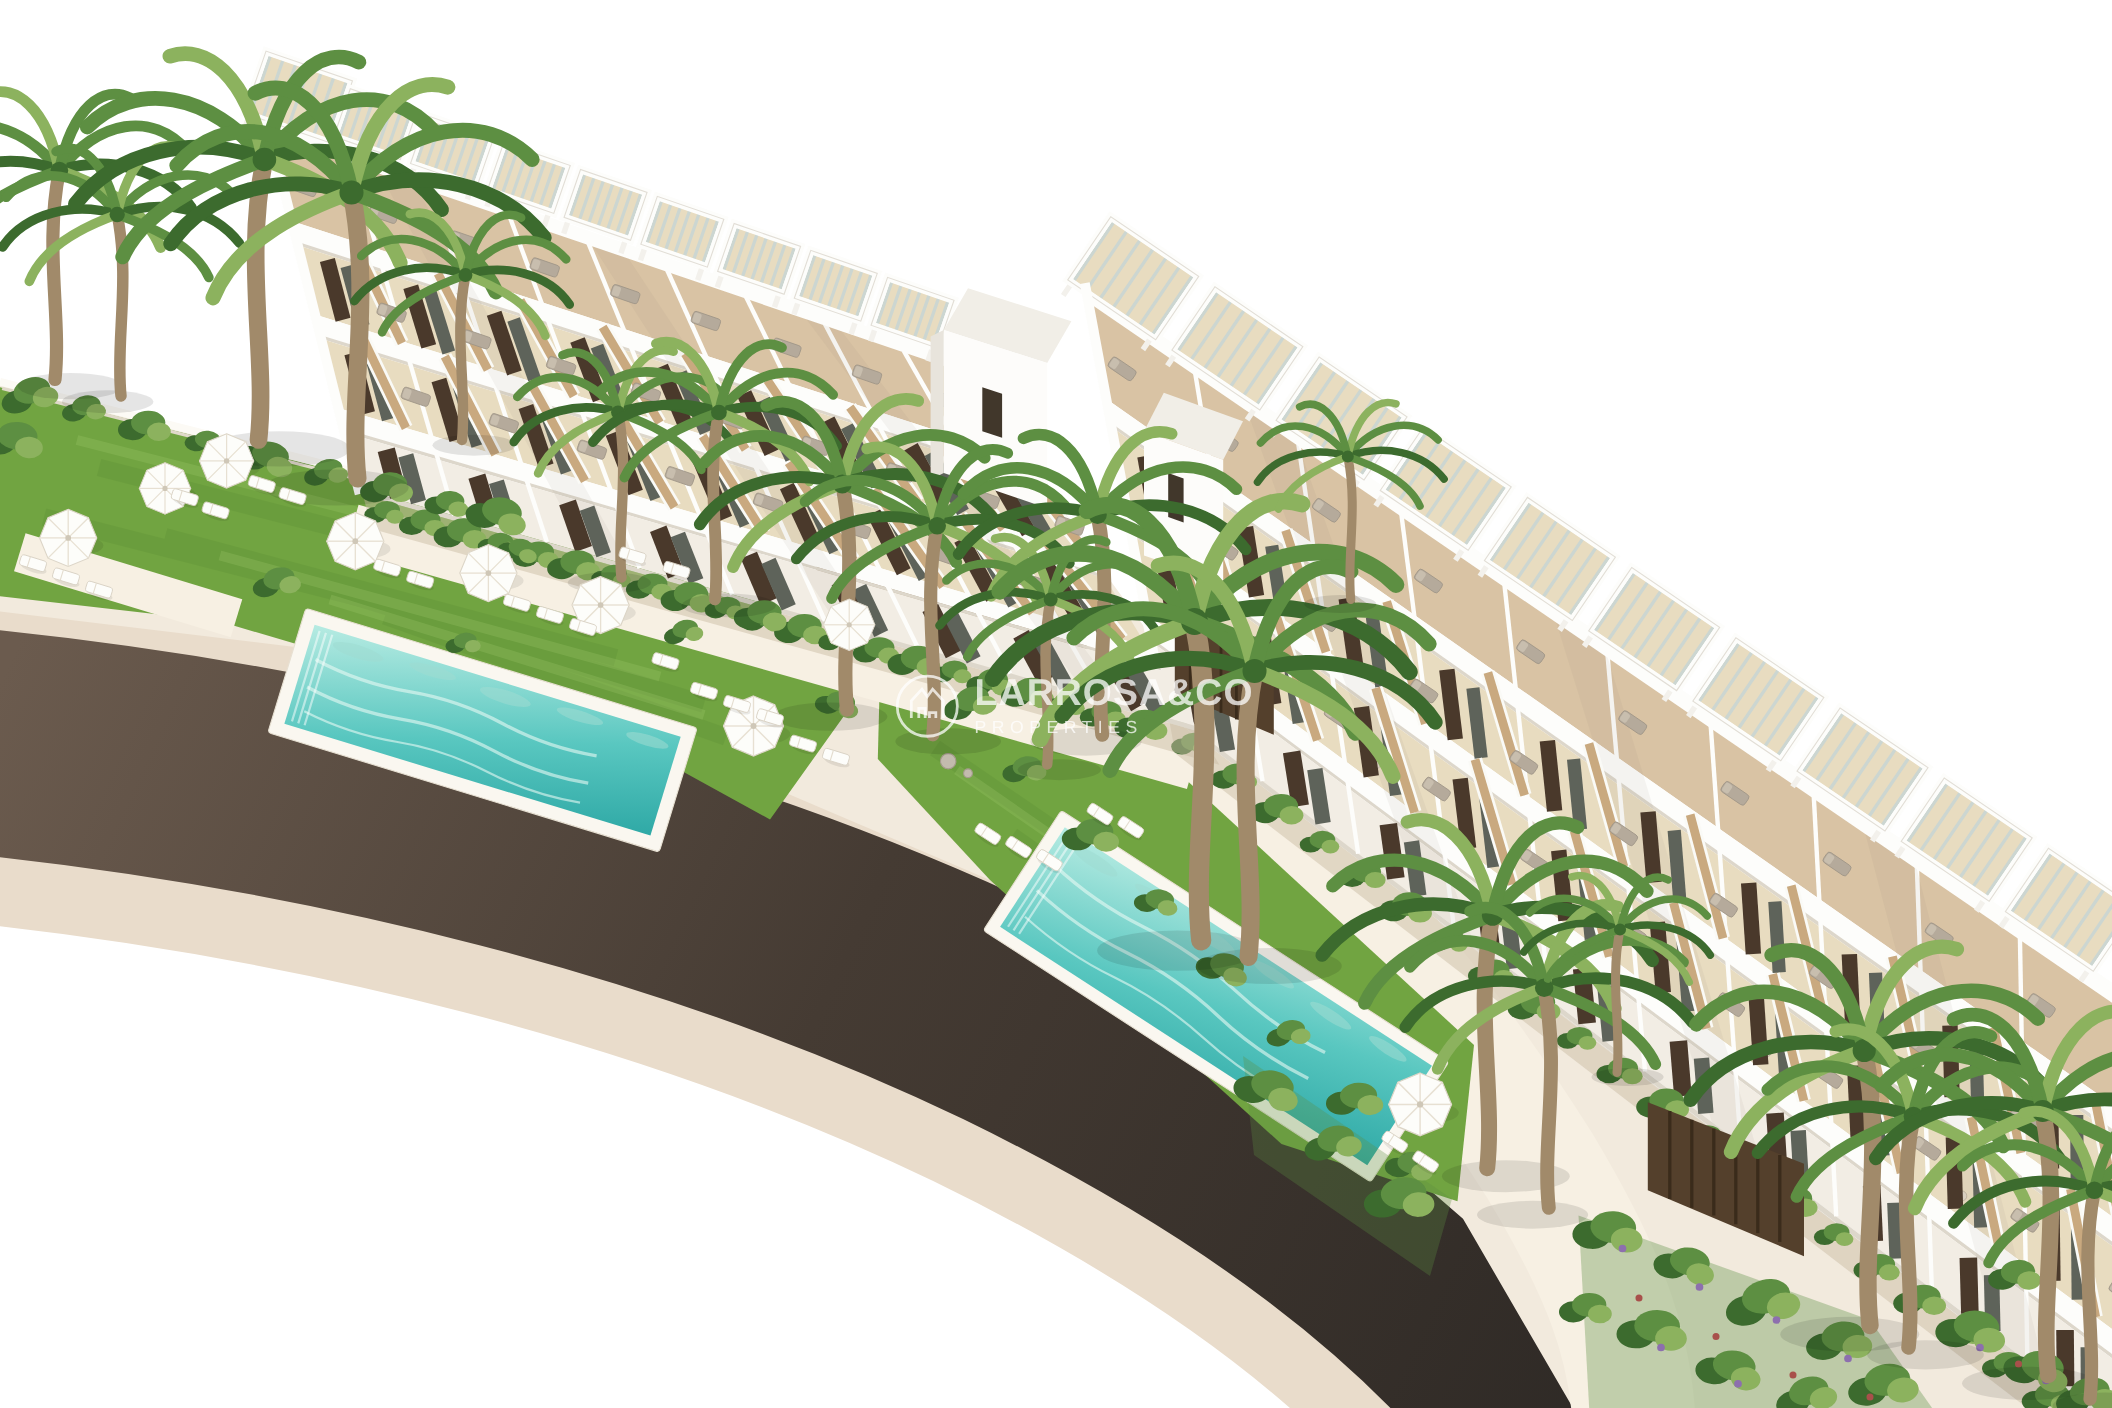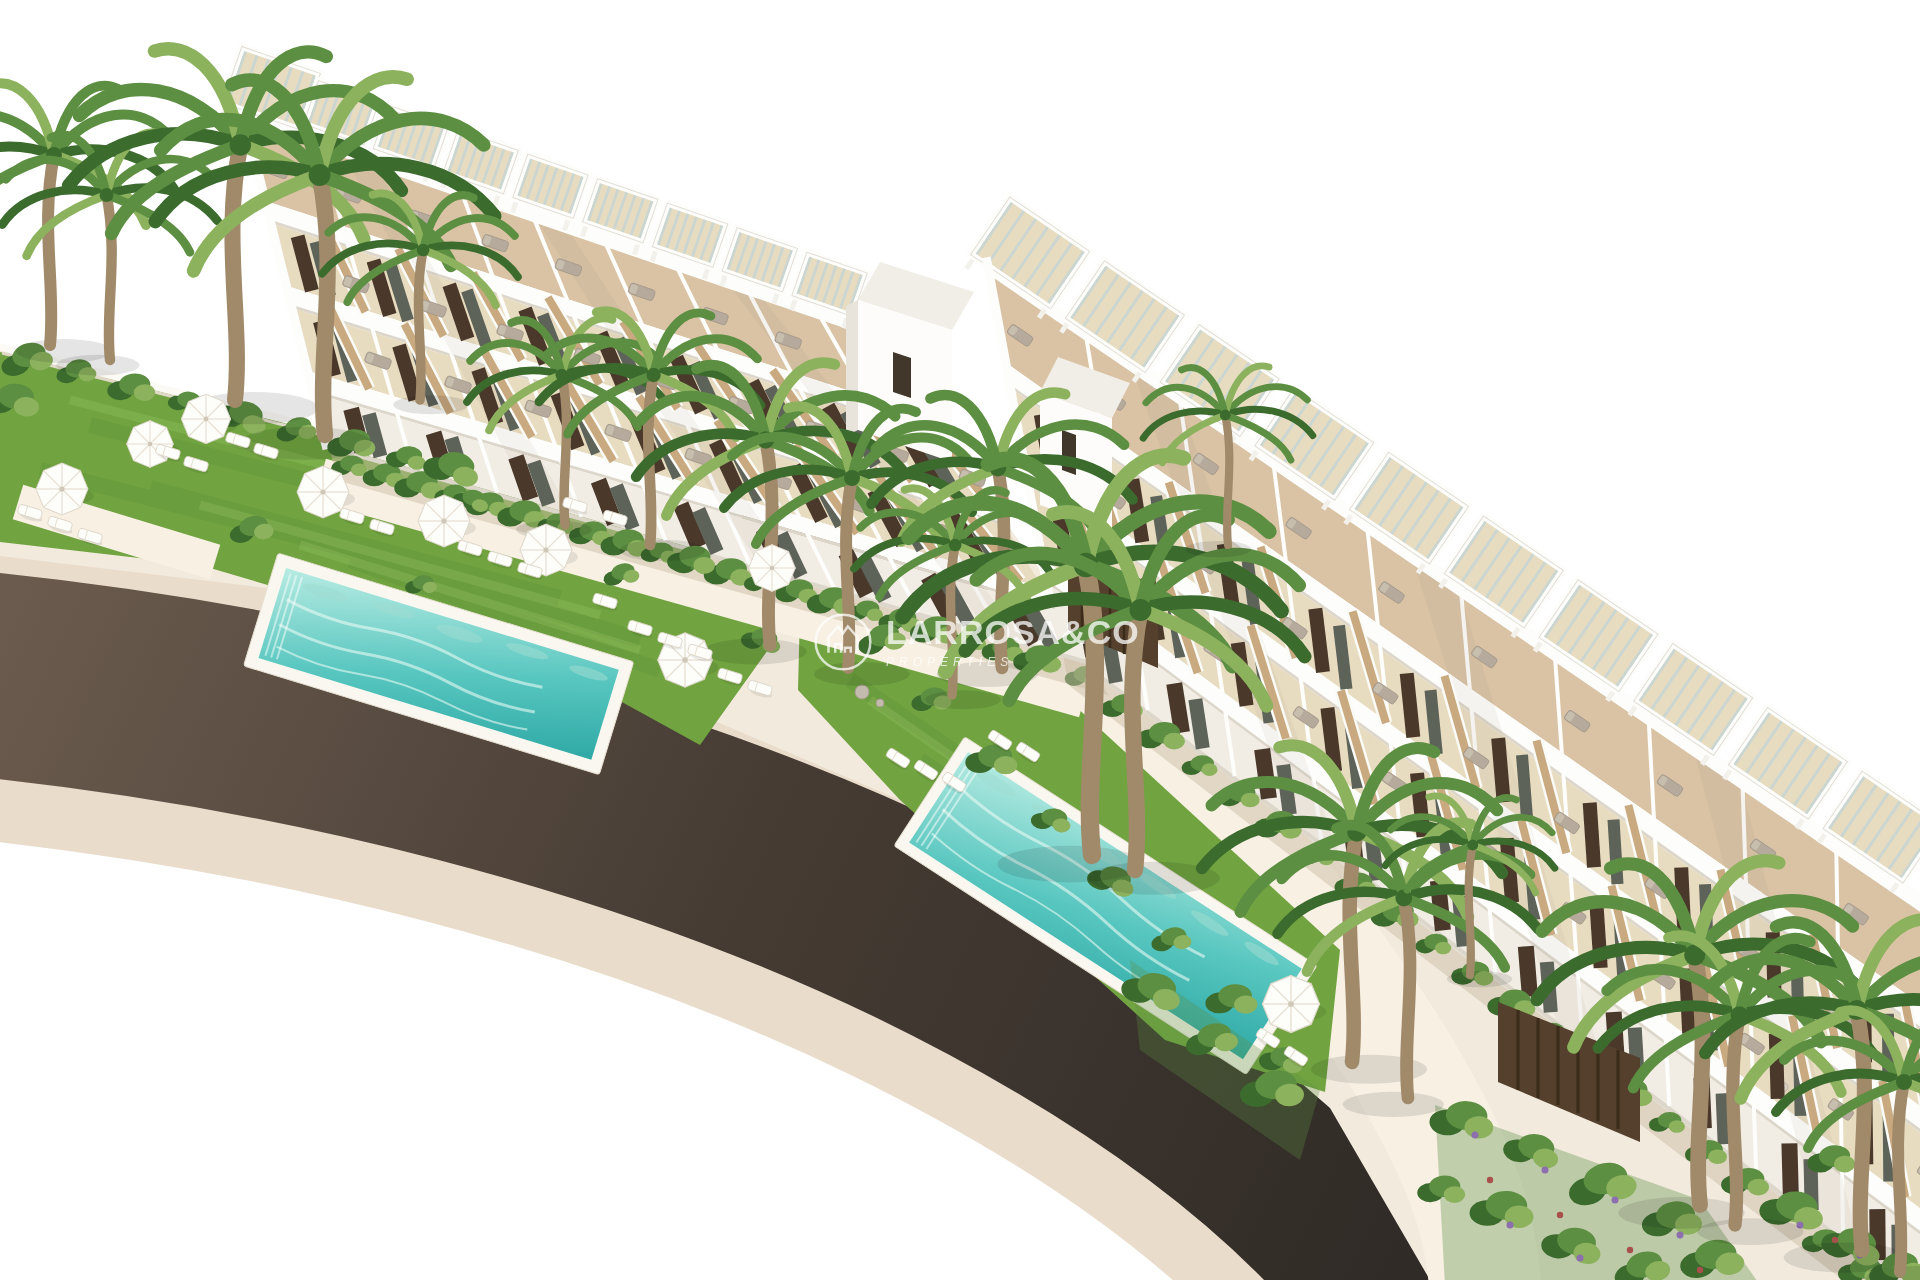--- a/index.html
+++ b/index.html
@@ -5,21 +5,21 @@
   html,body{margin:0;padding:0;background:#ffffff;}
   .stage{position:relative;width:1920px;height:1280px;background:#b91c1c;overflow:hidden;
          font-family:"Liberation Sans", sans-serif;}
   .stage svg.scene{position:absolute;left:0;top:0;width:1920px;height:1280px;display:block;}
   
   .watermark{position:absolute;left:812px;top:604px;height:76px;display:flex;align-items:center;
              gap:12px;color:var(--watermark);pointer-events:none;}
   .wm-logo{width:62px;height:62px;flex:0 0 auto;}
   .wm-text{display:flex;flex-direction:column;justify-content:center;}
   .wm-brand{font-size:34px;font-weight:700;line-height:1.05;letter-spacing:1px;white-space:nowrap;}
-  .wm-tagline{font-size:12px;font-weight:400;letter-spacing:5px;margin-top:5px;white-space:nowrap;font-style:italic;}
+  .wm-tagline{font-size:16px;font-weight:400;letter-spacing:5px;margin-top:5px;white-space:nowrap;}
 </style>
 </head>
 <body>
 
 <div class="stage">
 
 <svg class="scene" id="scene-svg" viewBox="0 0 1920 1280">
   <defs>
     <linearGradient id="roadGrad" gradientUnits="userSpaceOnUse" x1="0" y1="620" x2="1450" y2="1300">
       <stop offset="0" style="stop-color:#6b5b4e"></stop>

